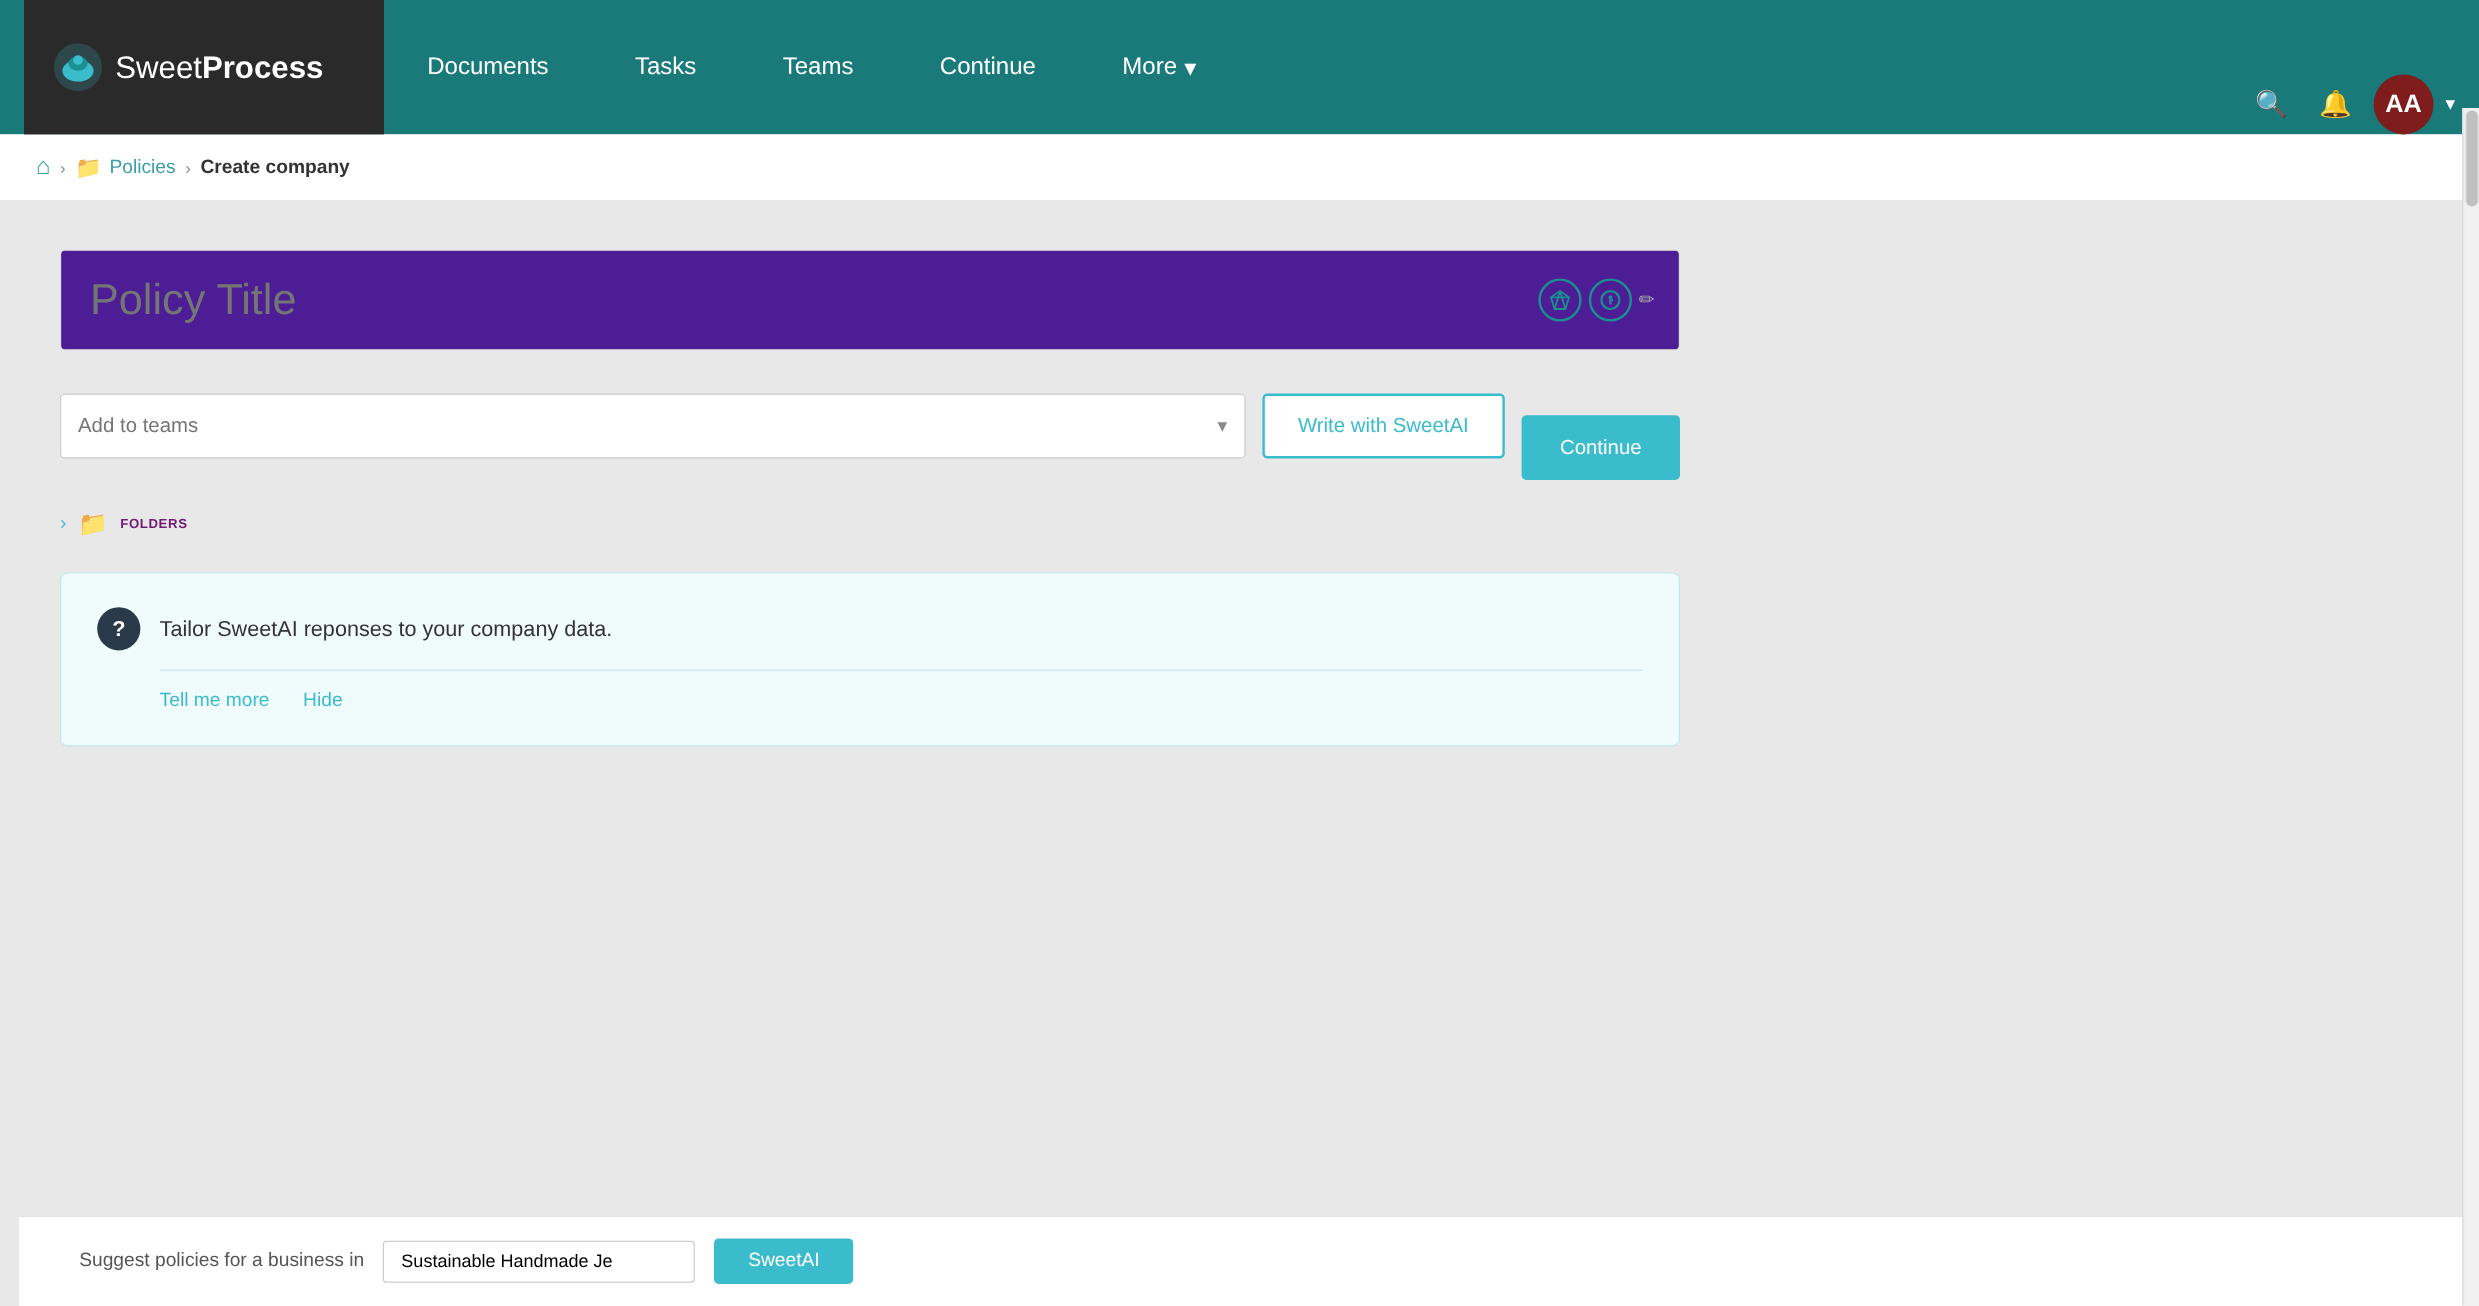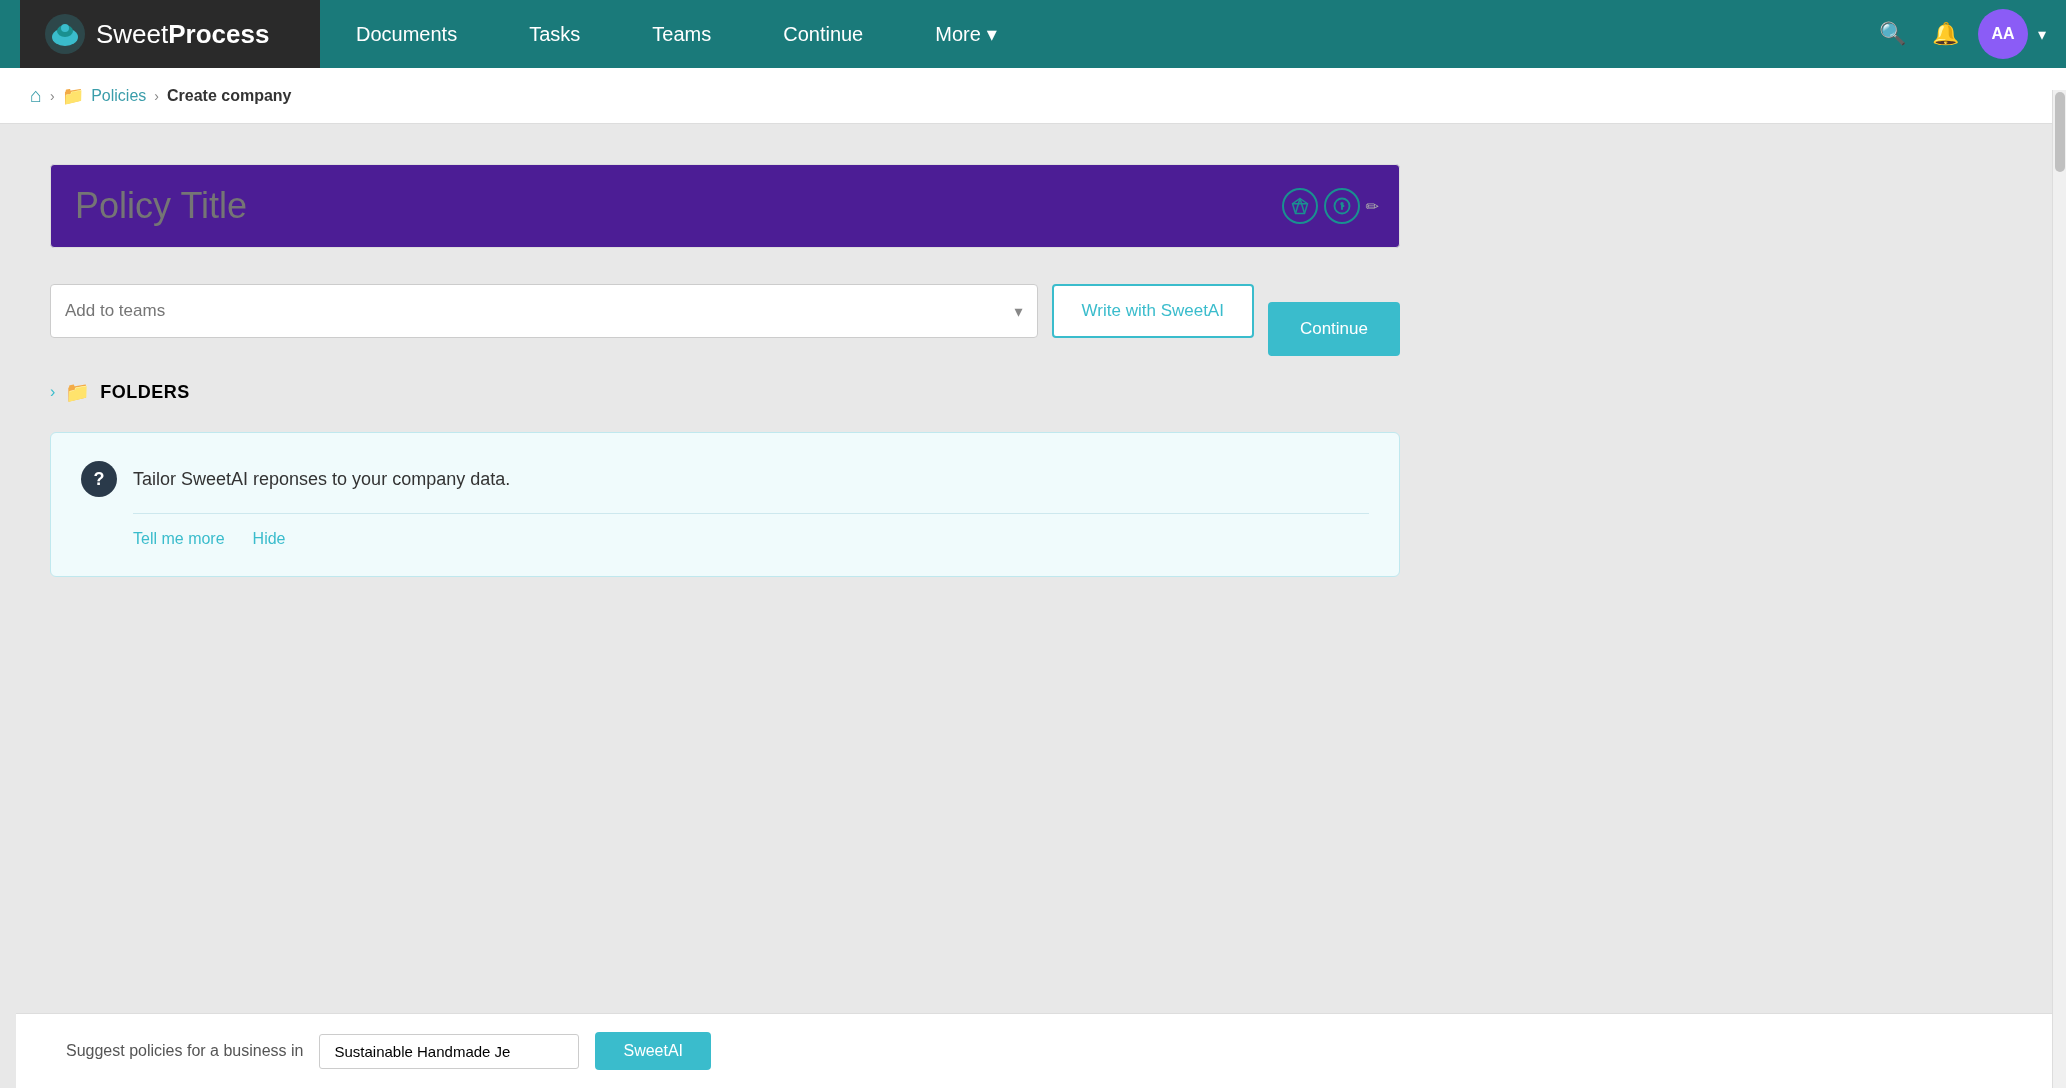--- a/index.html
+++ b/index.html
@@ -1,23 +1,23 @@
 <!DOCTYPE html>
 <html><head>
   <meta charset="utf-8">
   <style>
     * { box-sizing: border-box; margin: 0; padding: 0; }
     body { font-family: 'Segoe UI', Arial, sans-serif; background: #e8e8e8; min-height: 100vh; }
 
     
     .navbar {
       display: flex;
-      align-items: center;
+      align-items: flex-end;
       background: #1a7a7a;
-      height: 68px;
+      height: 112px;
       padding: 0 0 0 20px;
     }
     .navbar-brand {
       background: #2a2a2a;
       display: flex;
       align-items: center;
       height: 100%;
       padding: 0 24px;
       min-width: 300px;
     }
@@ -70,23 +70,23 @@
       cursor: pointer;
       font-size: 22px;
       padding: 8px;
       display: flex;
       align-items: center;
     }
     .avatar {
       width: 50px;
       height: 50px;
       border-radius: 50%;
-      background: #8b5cf6;
-      color: white;
-      font-size: 16px;
+      background: #7f1d1d;
+      color: white;
+      font-size: 21px;
       font-weight: 600;
       display: flex;
       align-items: center;
       justify-content: center;
       cursor: pointer;
     }
     .nav-chevron {
       color: white;
       font-size: 16px;
       cursor: pointer;
@@ -248,22 +248,22 @@
     }
     .folders-chevron {
       color: #3abccc;
       font-size: 16px;
       cursor: pointer;
     }
     .folders-icon {
       font-size: 20px;
     }
     .folders-label {
-      color: #000000;
-      font-size: 18px;
+      color: #701a75;
+      font-size: 11px;
       font-weight: 600;
       letter-spacing: 0.5px;
     }
 
     
     .sweetai-banner {
       background: #f0fbfc;
       border: 1px solid #c0e8ee;
       border-radius: 6px;
       padding: 28px 30px;

